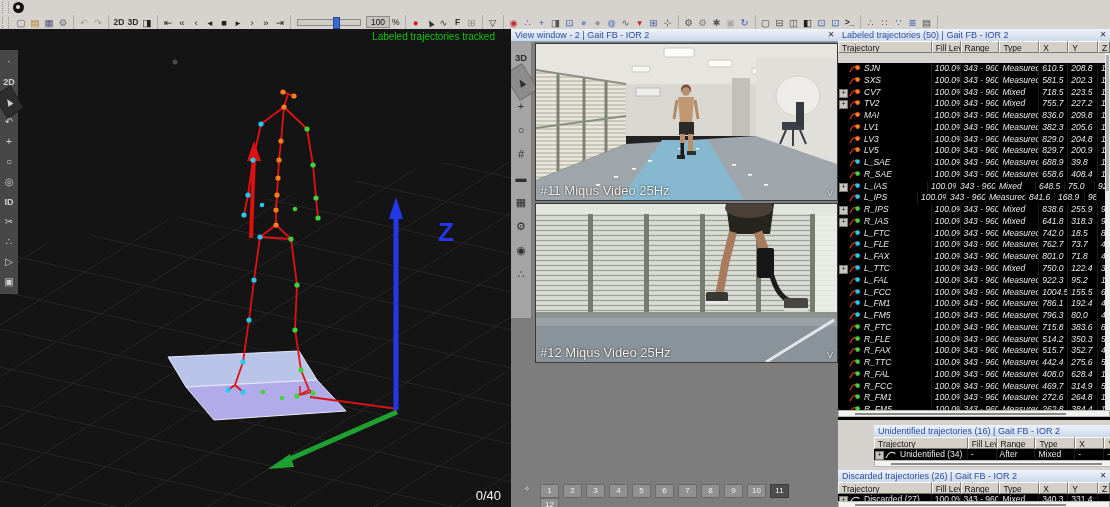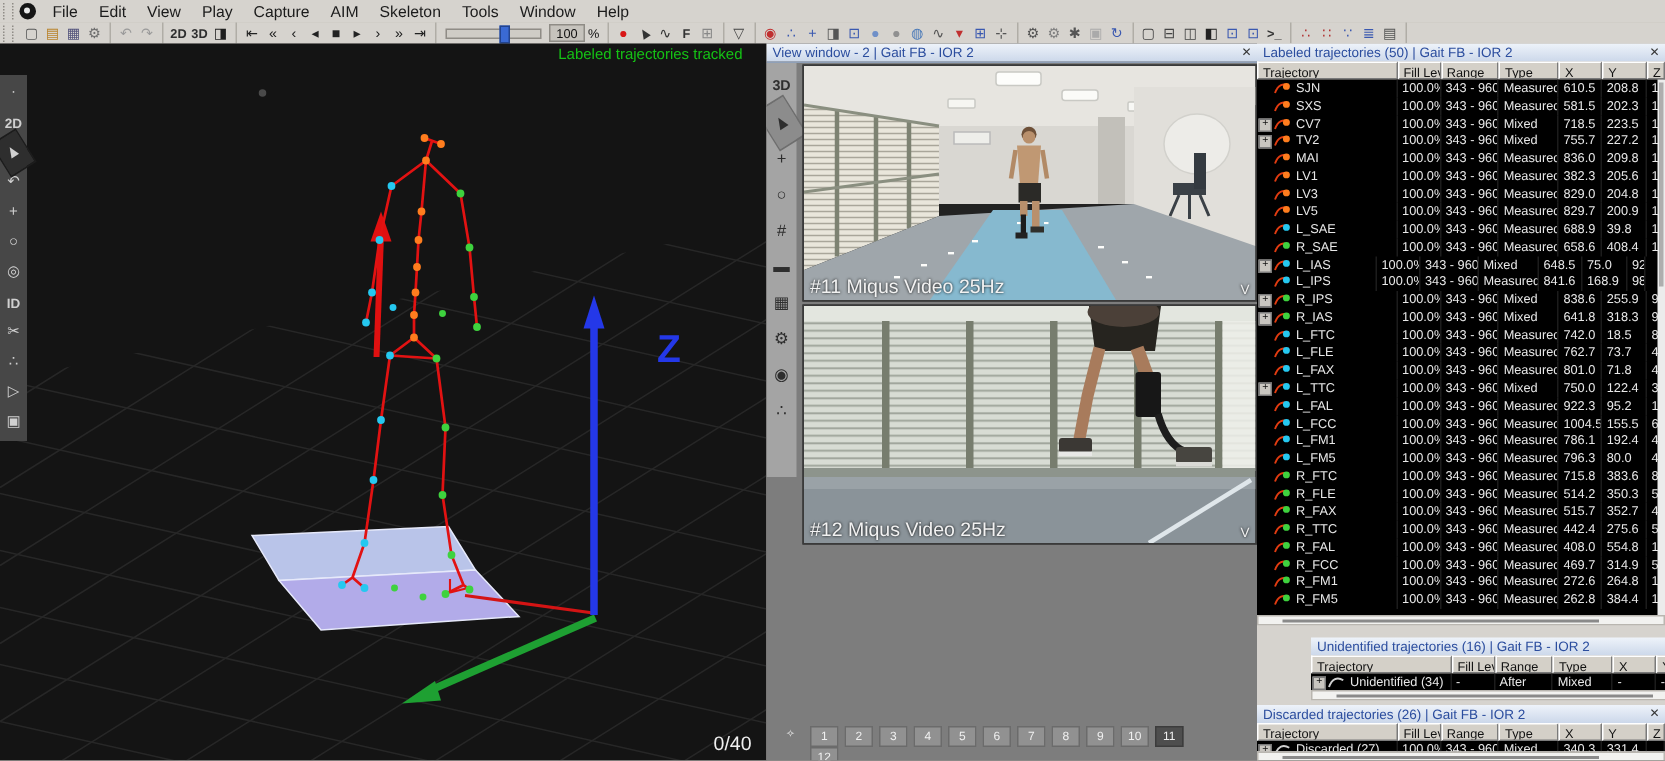--- a/index.html
+++ b/index.html
@@ -74,32 +74,20 @@
   svg text{font-family:"Liberation Sans",sans-serif;}
 </style>
 </head>
 <body>
 
 <div id="app">
 
   <div id="menubar">
     <span class="grip"></span>
     <span id="app-logo"></span>
-    <span id="menu-items" style="display:flex">
-        <span class="menu-item">File</span>
-        <span class="menu-item">Edit</span>
-        <span class="menu-item">View</span>
-        <span class="menu-item">Play</span>
-        <span class="menu-item">Capture</span>
-        <span class="menu-item">AIM</span>
-        <span class="menu-item">Skeleton</span>
-        <span class="menu-item">Tools</span>
-        <span class="menu-item">Window</span>
-        <span class="menu-item">Help</span>
-      </span>
   </div>
 
   <div id="toolbar">
     <span class="grip"></span>
     <span id="toolbar-groups" style="display:flex;align-items:center">
         <div class="tb-group">
           <span class="tb-icon" style="color: rgb(90, 90, 90);">▢</span>
           <span class="tb-icon" style="color: rgb(185, 132, 46);">▤</span>
           <span class="tb-icon" style="color: rgb(85, 85, 126);">▦</span>
           <span class="tb-icon" style="color: rgb(110, 110, 110);">⚙</span>
@@ -457,21 +445,21 @@
       </div>
       <div class="thead" style="top:12px;" id="head-labeled">
           <span class="th" style="width: 94px;">Trajectory</span>
           <span class="th" style="width: 29px;">Fill Level</span>
           <span class="th" style="width: 39px;">Range</span>
           <span class="th" style="width: 40px;">Type</span>
           <span class="th" style="width: 29px;">X</span>
           <span class="th" style="width: 30px;">Y</span>
           <span class="th" style="width: 12px;">Z</span>
         </div>
-      <div class="tbody" style="top:24px;height:357px;" id="rows-labeled">
+      <div class="tbody" style="top:34px;height:357px;font-style:italic;" id="rows-labeled">
           <div class="trow" style="height: 11.77px; line-height: 11.77px;">
             <span class="tcell namecell" style="width: 94px;"><svg width="12" height="9" class="mkr">
                 <path d="M1,8 C3,2.5 6.5,1 10.5,3.5" fill="none" stroke="#e03b10" stroke-width="1.3"></path>
                 <circle cx="8.6" cy="3.6" r="2.3" fill="#ff7d1e"></circle>
               </svg><span>SJN</span></span>
             <span class="tcell" style="width: 29px;">100.0%</span>
             <span class="tcell" style="width: 39px;">343 - 960</span>
             <span class="tcell" style="width: 40px;">Measured</span>
             <span class="tcell" style="width: 29px;">610.5</span>
             <span class="tcell" style="width: 30px;">208.8</span>
@@ -579,21 +567,21 @@
                 <circle cx="8.6" cy="3.6" r="2.3" fill="#3ed23e"></circle>
               </svg><span>R_SAE</span></span>
             <span class="tcell" style="width: 29px;">100.0%</span>
             <span class="tcell" style="width: 39px;">343 - 960</span>
             <span class="tcell" style="width: 40px;">Measured</span>
             <span class="tcell" style="width: 29px;">658.6</span>
             <span class="tcell" style="width: 30px;">408.4</span>
             <span class="tcell" style="width: 12px;">1377</span>
           </div>
           <div class="trow" style="height: 11.77px; line-height: 11.77px;">
-            <span class="tcell namecell" style="width: 80px;"><span class="expand">+</span><svg width="12" height="9" class="mkr">
+            <span class="tcell namecell" style="width: 90px;"><span class="expand">+</span><svg width="12" height="9" class="mkr">
                 <path d="M1,8 C3,2.5 6.5,1 10.5,3.5" fill="none" stroke="#e03b10" stroke-width="1.3"></path>
                 <circle cx="8.6" cy="3.6" r="2.3" fill="#25c8f0"></circle>
               </svg><span>L_IAS</span></span>
             <span class="tcell" style="width: 29px;">100.0%</span>
             <span class="tcell" style="width: 39px;">343 - 960</span>
             <span class="tcell" style="width: 40px;">Mixed</span>
             <span class="tcell" style="width: 29px;">648.5</span>
             <span class="tcell" style="width: 30px;">75.0</span>
             <span class="tcell" style="width: 12px;">923</span>
           </div>
@@ -779,21 +767,21 @@
           </div>
           <div class="trow" style="height: 11.77px; line-height: 11.77px;">
             <span class="tcell namecell" style="width: 94px;"><svg width="12" height="9" class="mkr">
                 <path d="M1,8 C3,2.5 6.5,1 10.5,3.5" fill="none" stroke="#e03b10" stroke-width="1.3"></path>
                 <circle cx="8.6" cy="3.6" r="2.3" fill="#3ed23e"></circle>
               </svg><span>R_FAL</span></span>
             <span class="tcell" style="width: 29px;">100.0%</span>
             <span class="tcell" style="width: 39px;">343 - 960</span>
             <span class="tcell" style="width: 40px;">Measured</span>
             <span class="tcell" style="width: 29px;">408.0</span>
-            <span class="tcell" style="width: 30px;">554.8</span>
+            <span class="tcell" style="width: 30px;">628.4</span>
             <span class="tcell" style="width: 12px;">109</span>
           </div>
           <div class="trow" style="height: 11.77px; line-height: 11.77px;">
             <span class="tcell namecell" style="width: 94px;"><svg width="12" height="9" class="mkr">
                 <path d="M1,8 C3,2.5 6.5,1 10.5,3.5" fill="none" stroke="#e03b10" stroke-width="1.3"></path>
                 <circle cx="8.6" cy="3.6" r="2.3" fill="#3ed23e"></circle>
               </svg><span>R_FCC</span></span>
             <span class="tcell" style="width: 29px;">100.0%</span>
             <span class="tcell" style="width: 39px;">343 - 960</span>
             <span class="tcell" style="width: 40px;">Measured</span>

